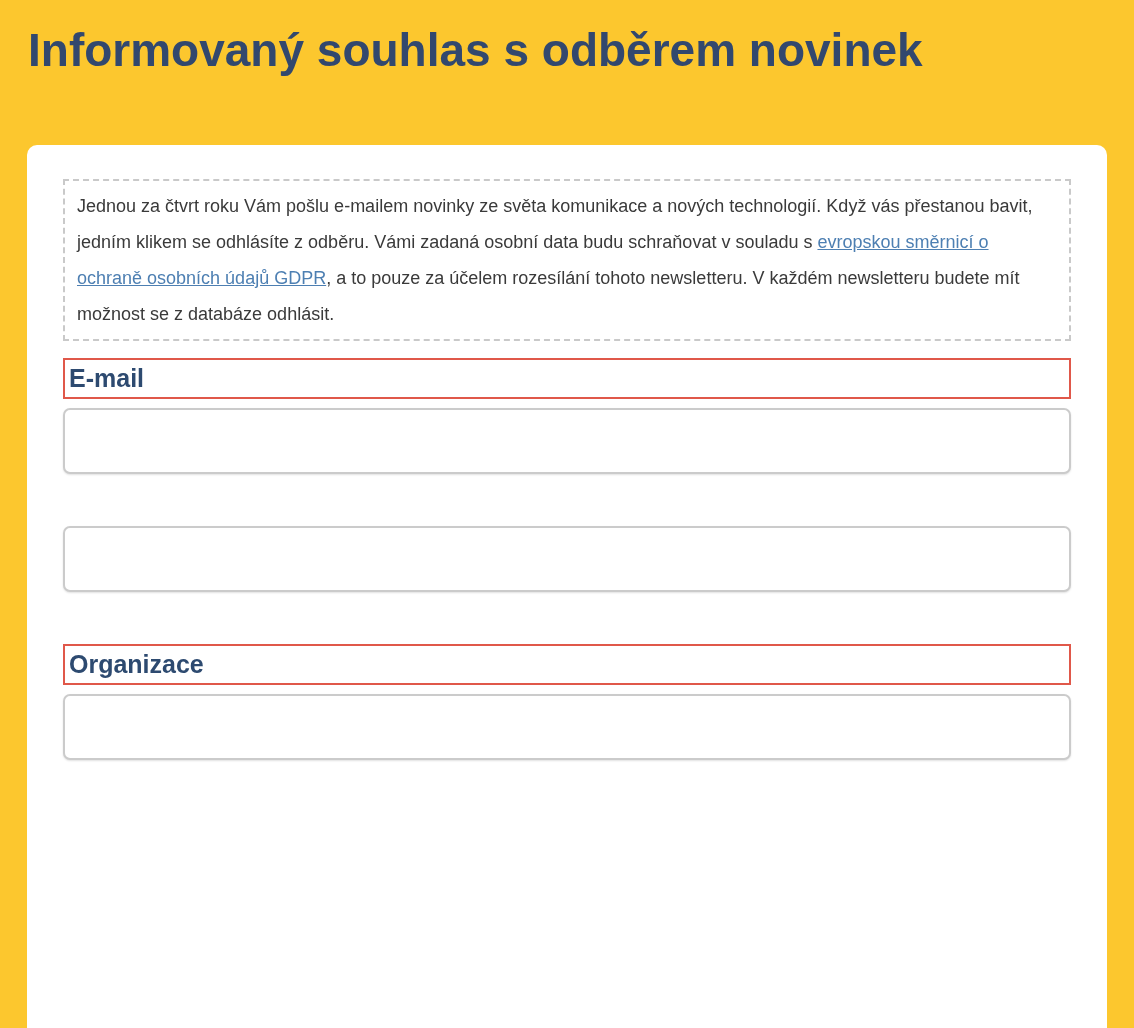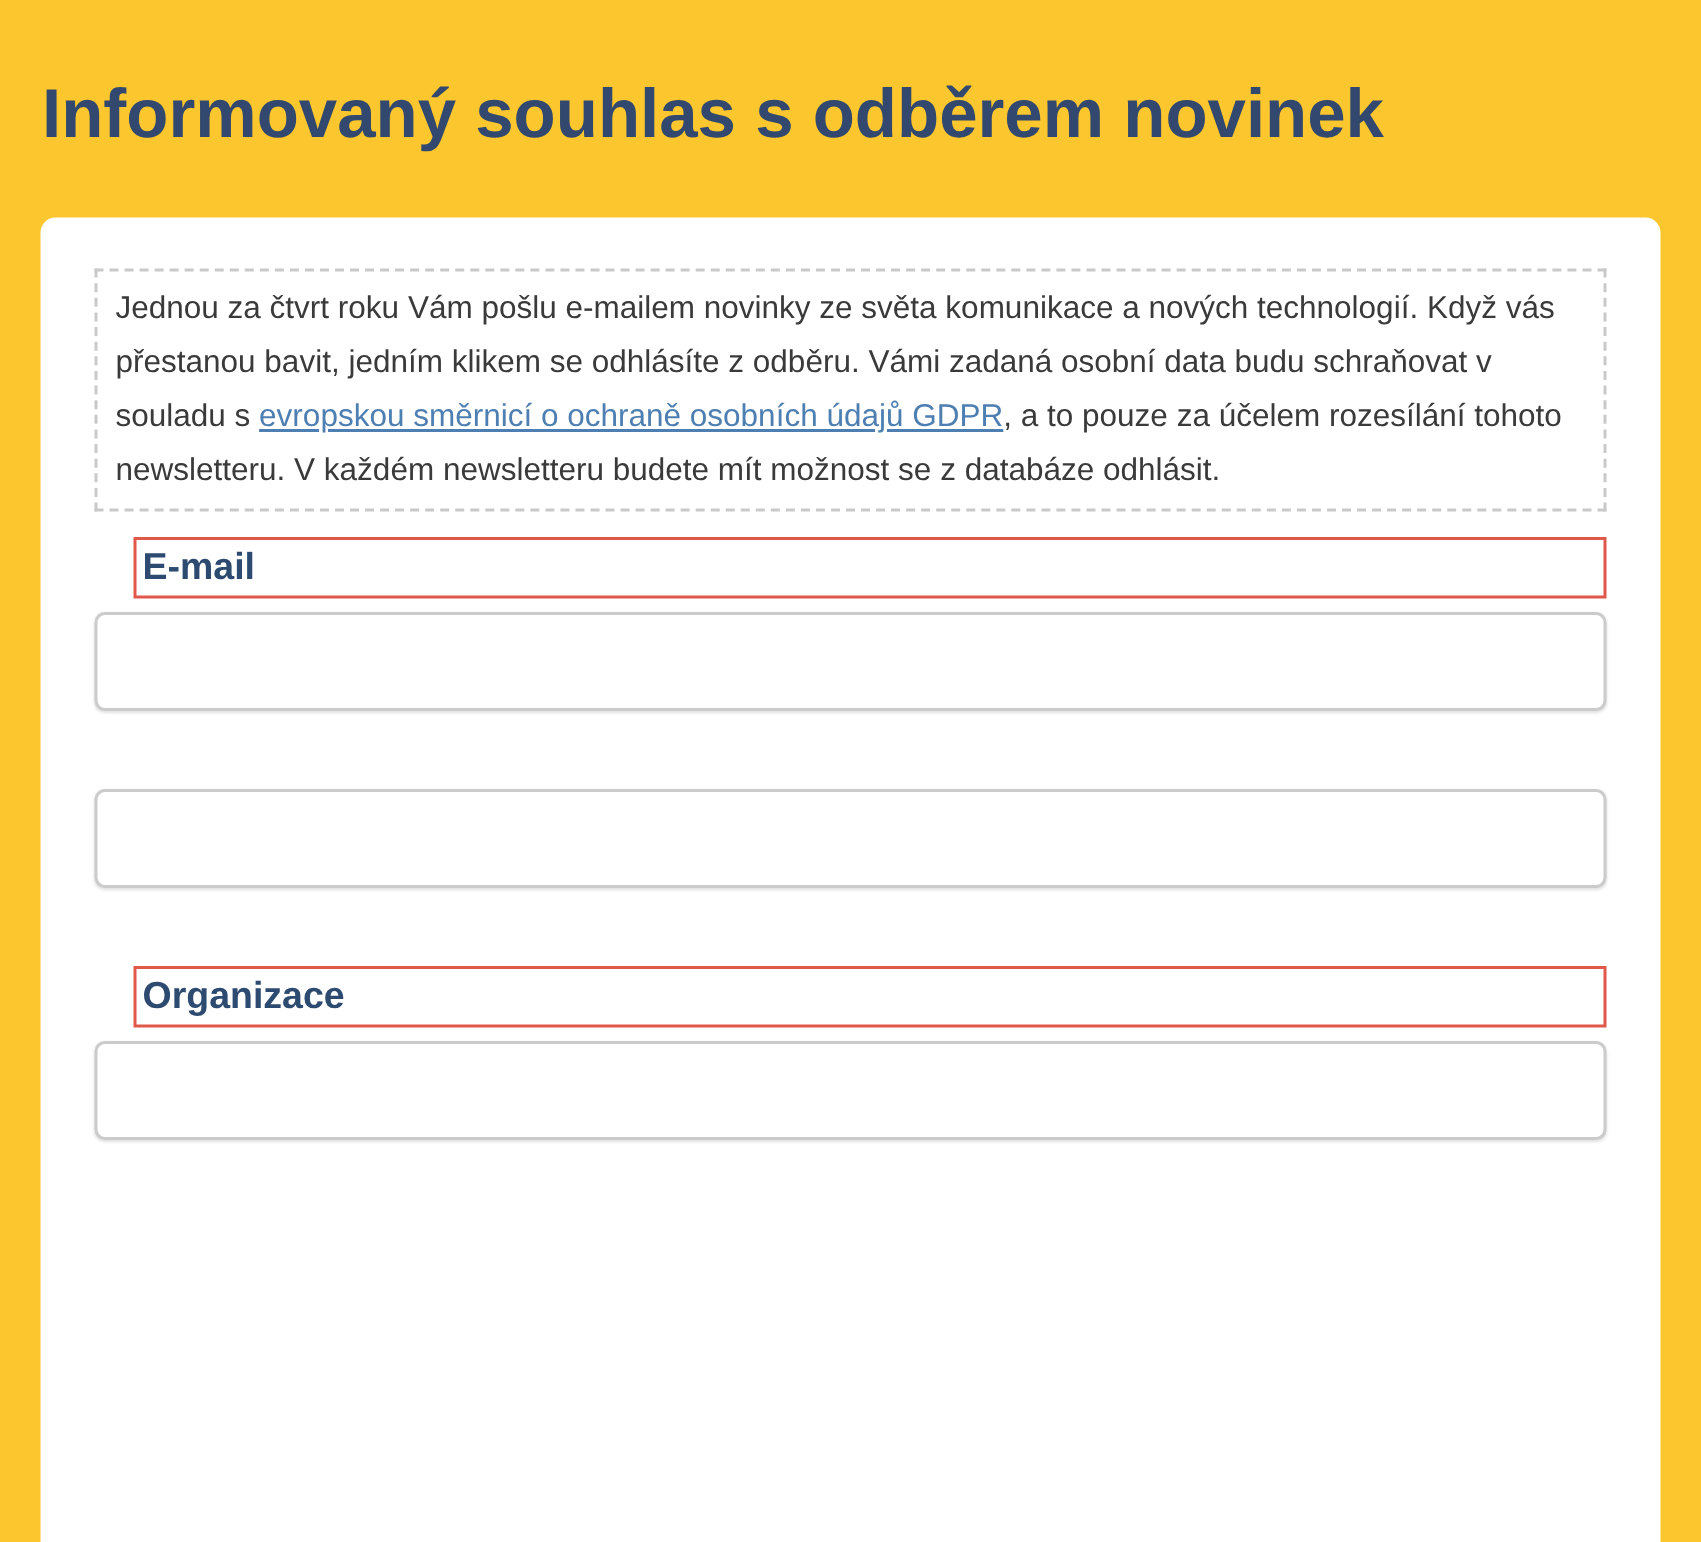--- a/index.html
+++ b/index.html
@@ -10,42 +10,42 @@
     position: relative;
     width: 1134px;
     height: 1028px;
     background: #FCC72E;
     overflow: hidden;
     font-family: "Liberation Sans", sans-serif;
   }
   .page-title {
     position: absolute;
     left: 28px;
-    top: 48px;
+    top: 23px;
     margin: 0;
     font-size: 46px;
     font-weight: bold;
     color: #32486E;
   }
   .card {
     position: absolute;
     left: 27px;
     top: 145px;
     width: 1080px;
     height: 940px;
     background: #FFFFFF;
     border-radius: 10px;
     box-sizing: border-box;
     padding: 34px 36px;
   }
   .consent-note {
     box-sizing: border-box;
     border: 2px dashed #C9C9C9;
     padding: 7px 12px;
-    font-size: 21px;
+    font-size: 18px;
     line-height: 36px;
     color: #3A3A3A;
   }
   .gdpr-link {
     color: #4D7FB2;
     text-decoration: underline;
     cursor: pointer;
   }
   .form-area {
     margin-top: 17px;
@@ -57,21 +57,20 @@
     box-sizing: border-box;
     height: 41px;
     border: 2px solid #E0584A;
     background: #FFFFFF;
     display: flex;
     align-items: center;
     padding: 0 4px;
     font-size: 25px;
     font-weight: bold;
     color: #2D4A70;
-    margin-left: 26px;
   }
   .field-input {
     display: block;
     box-sizing: border-box;
     width: 100%;
     height: 66px;
     margin-top: 9px;
     border: 2px solid #CBCBCB;
     border-radius: 7px;
     box-shadow: 0 1px 2px rgba(0,0,0,0.12);

